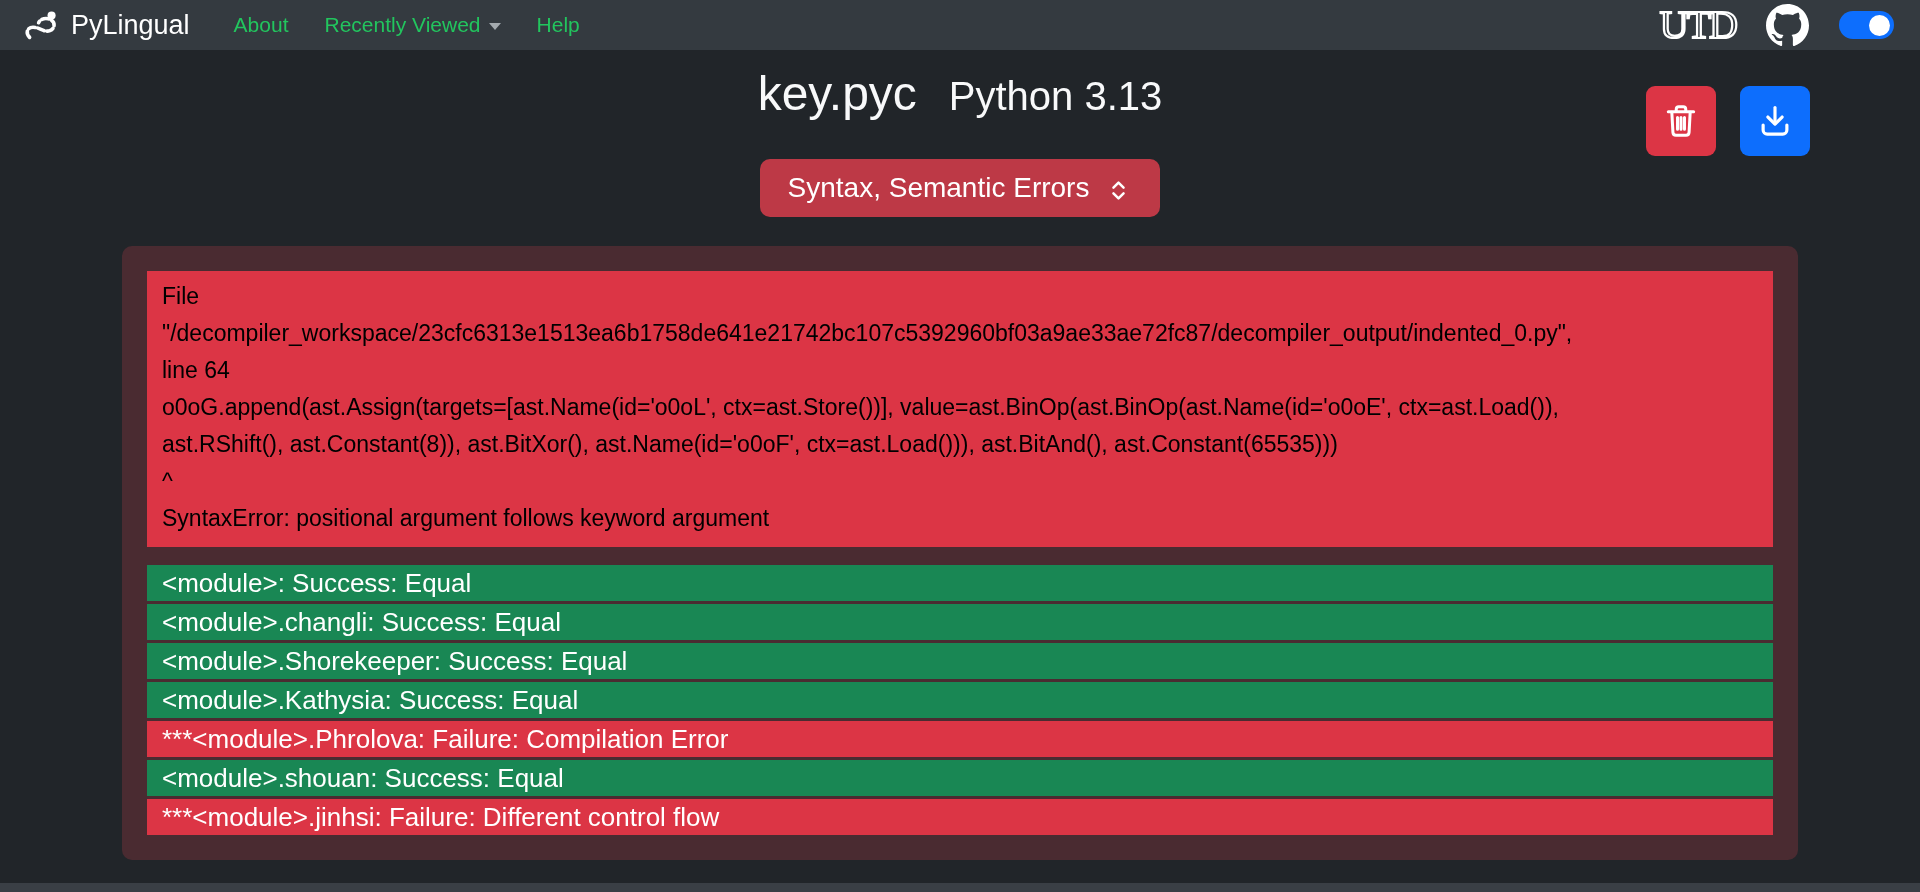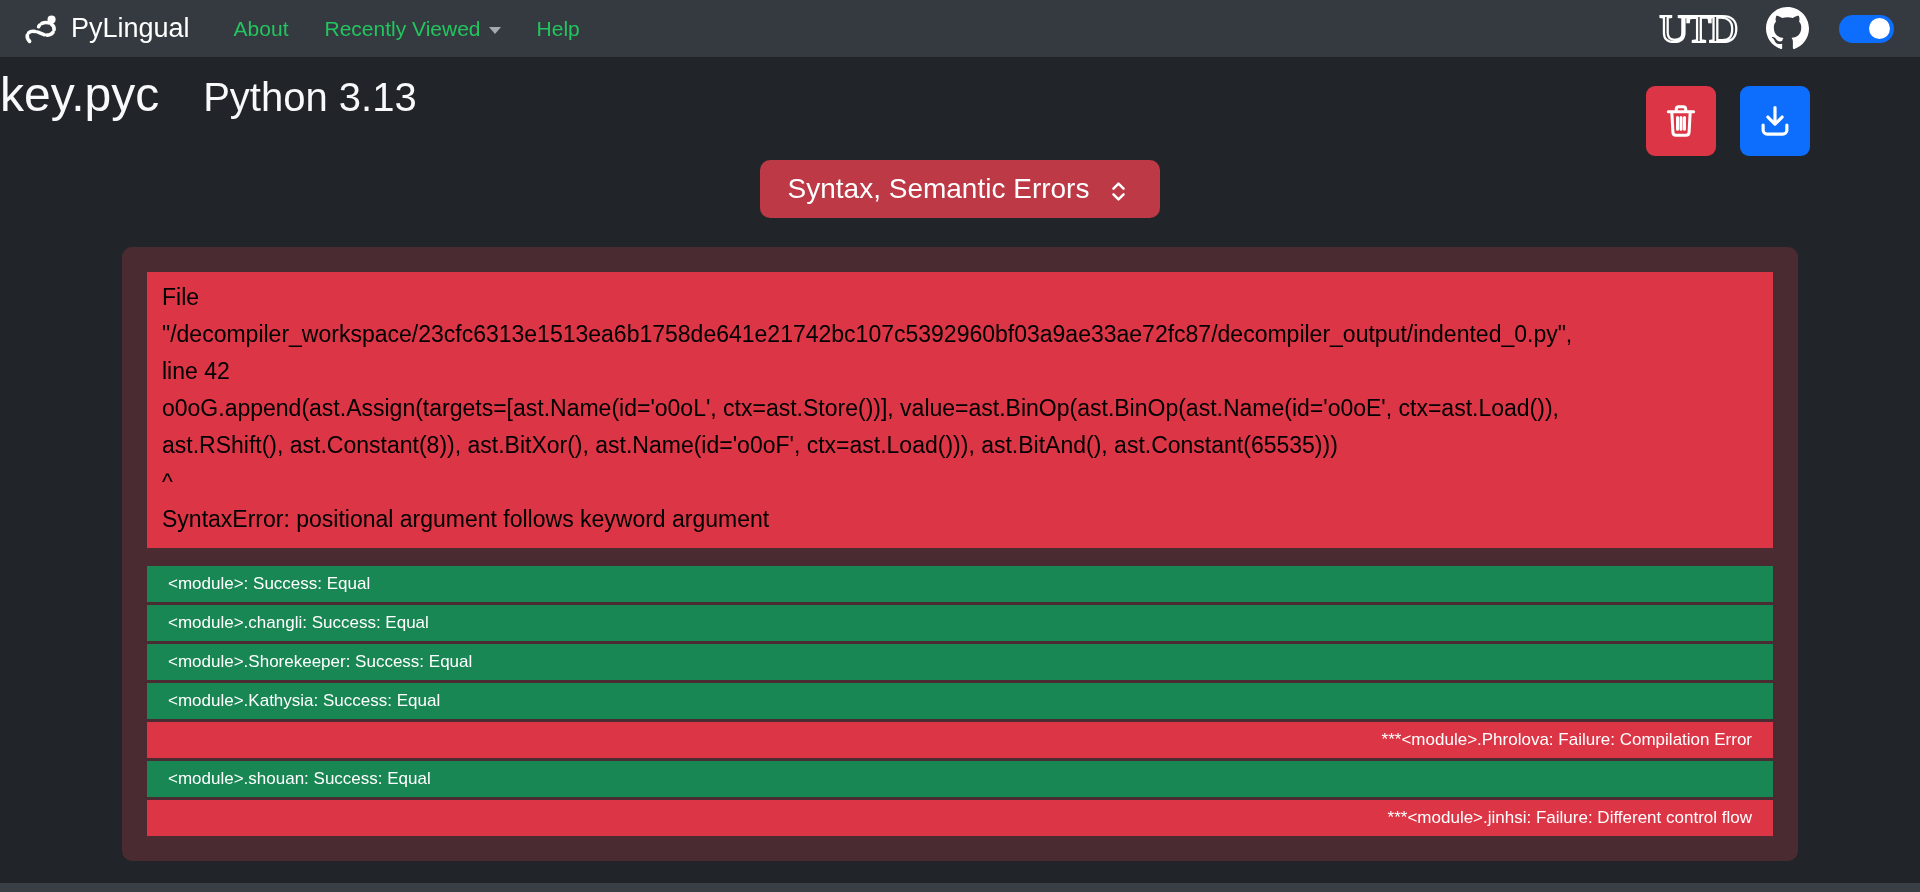--- a/index.html
+++ b/index.html
@@ -7,21 +7,21 @@
   body {
     width: 1920px; height: 892px;
     background: #212529;
     font-family: "Liberation Sans", "DejaVu Sans", sans-serif;
     overflow: hidden;
     position: relative;
   }
 
   
   .navbar {
-    height: 57px;
+    height: 50px;
     background: #343a40;
     display: flex;
     padding: 0 18px 0 24px;
   }
   .brand {
     display: flex; align-items: center; gap: 11px;
     color: #ffffff; font-size: 27px; font-weight: 500;
     text-decoration: none; cursor: pointer;
   }
   .nav-links {
@@ -53,22 +53,22 @@
     background: #0d6efd; position: relative; cursor: pointer; border: none;
   }
   .theme-toggle .knob {
     position: absolute; top: 3.5px; right: 4px;
     width: 21px; height: 21px; border-radius: 50%;
     background: #ffffff;
   }
 
   
   .title-row {
-    display: flex; align-items: baseline;
-    gap: 44px; margin-top: 10px; color: #f8f9fa;
+    display: flex; justify-content: center; align-items: baseline;
+    gap: 32px; margin-top: 16px; color: #f8f9fa;
   }
   .file-title { font-size: 48px; font-weight: 400; }
   .python-version { font-size: 40px; font-weight: 400; }
 
   .action-buttons {
     position: absolute; top: 86px; right: 110px;
     display: flex; gap: 24px;
   }
   .btn-square {
     width: 70px; height: 70px; border-radius: 9px; border: none;
@@ -94,25 +94,25 @@
     padding: 25px;
   }
   .traceback {
     background: #dc3545; color: #000000;
     font-size: 23px; line-height: 37px;
     padding: 7px 15px 10px;
   }
   .tb-line { white-space: pre-wrap; overflow-wrap: anywhere; }
   .results { margin-top: 18px; display: flex; flex-direction: column; gap: 3px; }
   .result-row {
-    color: #ffffff; font-size: 17px; line-height: 36px;
-    padding: 0 21px; white-space: pre;
+    color: #ffffff; font-size: 26px; line-height: 36px;
+    padding: 0 15px; white-space: pre;
   }
   .result-row.success { background: #198754; }
-  .result-row.failure { background: #dc3545; text-align: right; }
+  .result-row.failure { background: #dc3545; }
 
   .bottom-strip {
     position: absolute; left: 0; bottom: 0;
     width: 100%; height: 9px; background: #3a3f45;
   }
 </style>
 </head>
 <body>
 
 <nav class="navbar">
@@ -187,21 +187,21 @@
         <path d="M7.5 14.5 12 19l4.5-4.5"></path>
       </svg>
     </span>
   </button>
 </div>
 
 <div class="card">
   <div class="traceback">
       <div class="tb-line">File</div>
       <div class="tb-line">"/decompiler_workspace/23cfc6313e1513ea6b1758de641e21742bc107c5392960bf03a9ae33ae72fc87/decompiler_output/indented_0.py",</div>
-      <div class="tb-line">line 42</div>
+      <div class="tb-line">line 64</div>
       <div class="tb-line">o0oG.append(ast.Assign(targets=[ast.Name(id='o0oL', ctx=ast.Store())], value=ast.BinOp(ast.BinOp(ast.Name(id='o0oE', ctx=ast.Load()),</div>
       <div class="tb-line">ast.RShift(), ast.Constant(8)), ast.BitXor(), ast.Name(id='o0oF', ctx=ast.Load())), ast.BitAnd(), ast.Constant(65535)))</div>
       <div class="tb-line">^</div>
       <div class="tb-line">SyntaxError: positional argument follows keyword argument</div>
     </div>
   <div class="results">
       <div class="result-row success">&lt;module&gt;: Success: Equal</div>
       <div class="result-row success">&lt;module&gt;.changli: Success: Equal</div>
       <div class="result-row success">&lt;module&gt;.Shorekeeper: Success: Equal</div>
       <div class="result-row success">&lt;module&gt;.Kathysia: Success: Equal</div>

